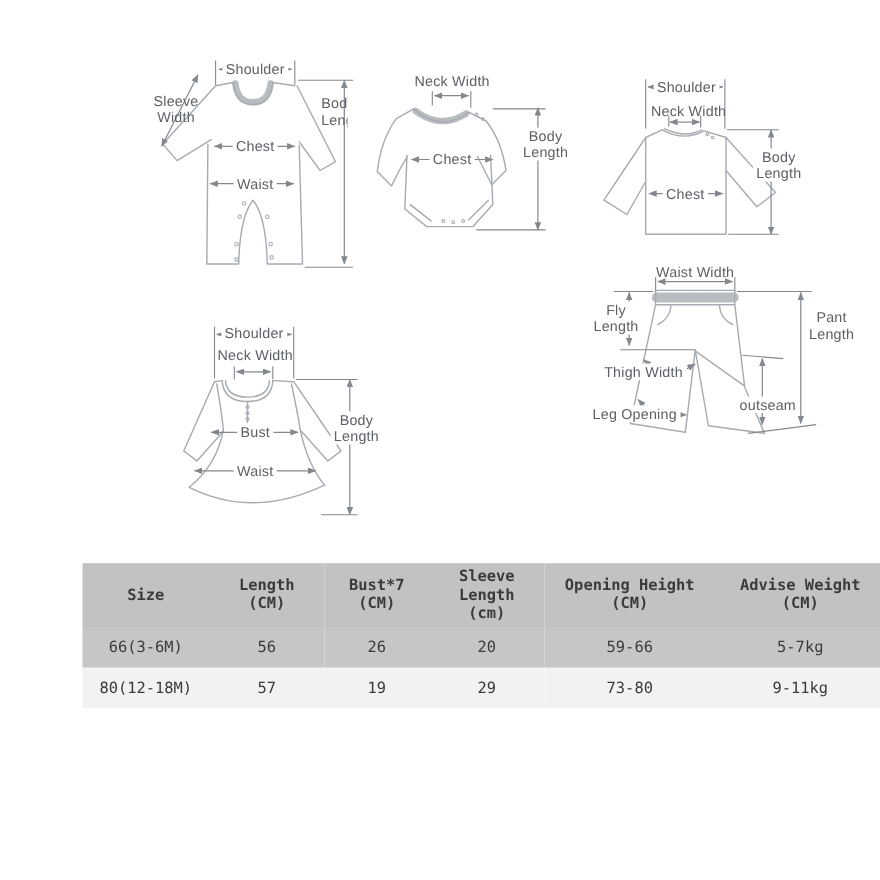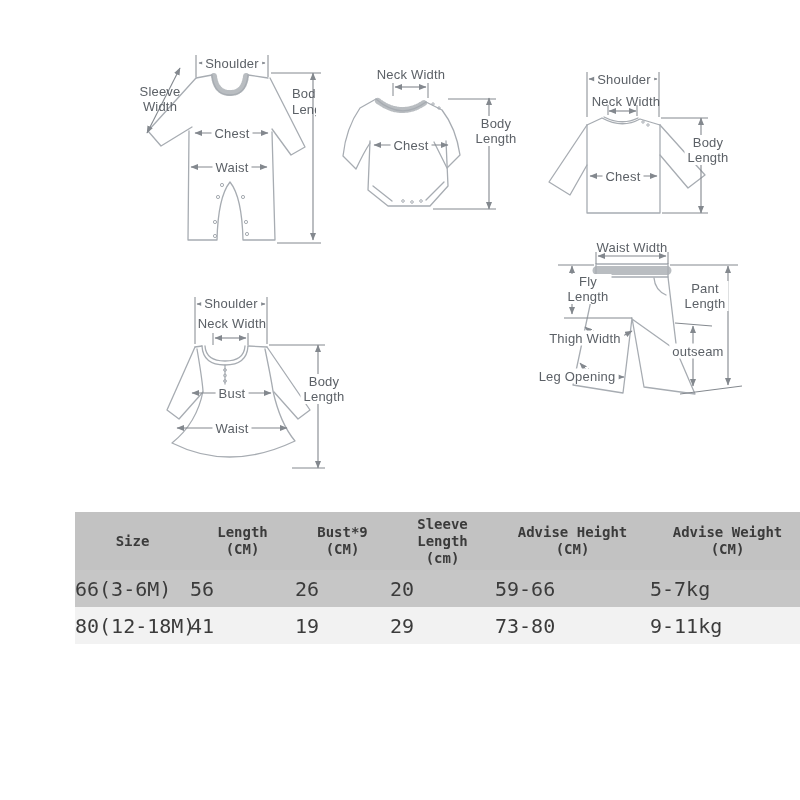--- a/index.html
+++ b/index.html
@@ -24,21 +24,21 @@
   .dim line.e{stroke-width:1;}
   .ahp{fill:var(--dimension-line);}
   .lbl{position:absolute;transform:translate(-50%,-50%);font-size:13px;line-height:15px;
        color:var(--label-text);text-align:center;white-space:pre-line;letter-spacing:.2px;z-index:5;}
   .lbl.bg{background:var(--page-bg);padding:0 3px;}
   .lbl.clip{transform:none;overflow:hidden;text-align:left;line-height:16px;z-index:5;}
   table.size-table{position:absolute;left:35px;top:512px;width:730px;border-collapse:collapse;
        table-layout:fixed;font-family:"DejaVu Sans Mono",monospace;color:var(--table-text);}
   table.size-table th{background:var(--table-header-bg);font-weight:bold;font-size:14px;
        line-height:17px;white-space:pre-line;height:58px;vertical-align:middle;text-align:center;padding:0;}
-  table.size-table td{font-size:20px;height:37px;vertical-align:middle;text-align:left;
+  table.size-table td{font-size:14px;height:37px;vertical-align:middle;text-align:center;
        padding:0;white-space:nowrap;}
   table.size-table tbody tr:nth-child(odd){background:var(--table-row-gray);}
   table.size-table tbody tr:nth-child(even){background:var(--table-row-light);}
 </style>
 </head>
 <body>
 
 <div class="stage">
 
   <svg width="0" height="0" style="position:absolute">
@@ -196,26 +196,26 @@
   <div class="lbl bg" style="left:456px;top:131px">Body
 Length</div>
 
   <div class="lbl bg" style="left:584px;top:79px">Shoulder</div>
   <div class="lbl" style="left:586px;top:101px">Neck Width</div>
   <div class="lbl bg" style="left:583px;top:176px">Chest</div>
   <div class="lbl bg" style="left:668px;top:150px">Body
 Length</div>
 
   <div class="lbl" style="left:592px;top:247px">Waist Width</div>
-  <div class="lbl bg" style="left:548px;top:289px">Fly
-Length</div>
-  <div class="lbl bg" style="left:665px;top:296px">Pant
+  <div class="lbl bg" style="left:520px;top:289px">Fly
+Length</div>
+  <div class="lbl bg" style="left:716px;top:296px">Pant
 Length</div>
   <div class="lbl bg" style="left:545px;top:338px">Thigh Width</div>
-  <div class="lbl bg" style="left:658px;top:351px">outseam</div>
+  <div class="lbl bg" style="left:658px;top:368px">outseam</div>
   <div class="lbl bg" style="left:537px;top:376px">Leg Opening</div>
 
   <div class="lbl bg" style="left:191px;top:303px">Shoulder</div>
   <div class="lbl" style="left:192px;top:323px">Neck Width</div>
   <div class="lbl bg" style="left:192px;top:393px">Bust</div>
   <div class="lbl bg" style="left:192px;top:428px">Waist</div>
   <div class="lbl bg" style="left:284px;top:389px">Body
 Length</div>
 
   <table class="size-table">
@@ -225,43 +225,43 @@
         <col style="width:95px">
       <col style="width:105px">
         <col style="width:155px">
         <col style="width:155px">
     </colgroup>
     <thead>
       <tr>
         <th>Size</th>
         <th>Length
 (CM)</th>
-        <th>Bust*9
+        <th>Bust*7
 (CM)</th>
         <th>Sleeve
 Length
 (cm)</th>
-        <th>Advise Height
+        <th>Opening Height
 (CM)</th>
         <th>Advise Weight
 (CM)</th>
       </tr>
     </thead>
     <tbody>
       <tr>
         <td>66(3-6M)</td>
         <td>56</td>
         <td>26</td>
         <td>20</td>
         <td>59-66</td>
         <td>5-7kg</td>
       </tr>
       <tr>
         <td>80(12-18M)</td>
-        <td>41</td>
+        <td>57</td>
         <td>19</td>
         <td>29</td>
         <td>73-80</td>
         <td>9-11kg</td>
       </tr>
     </tbody>
   </table>
 </div>
 
 </body></html>

